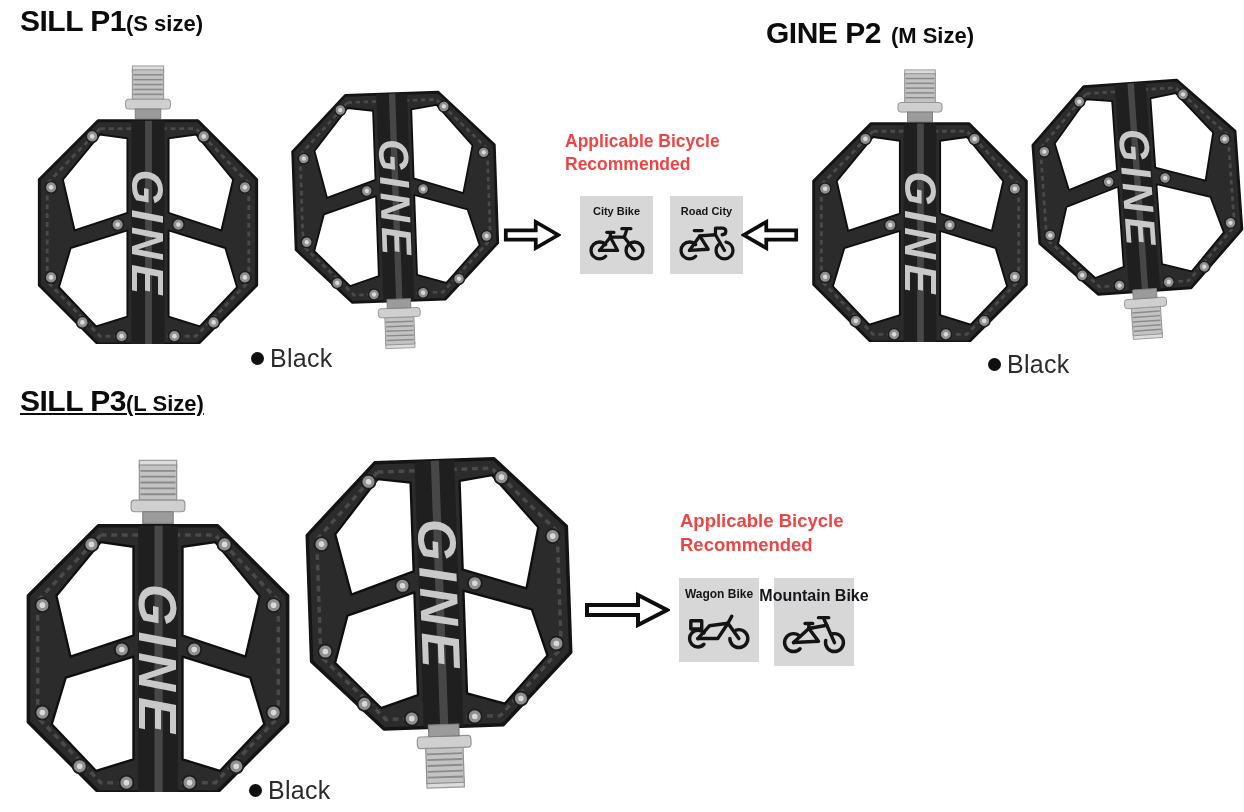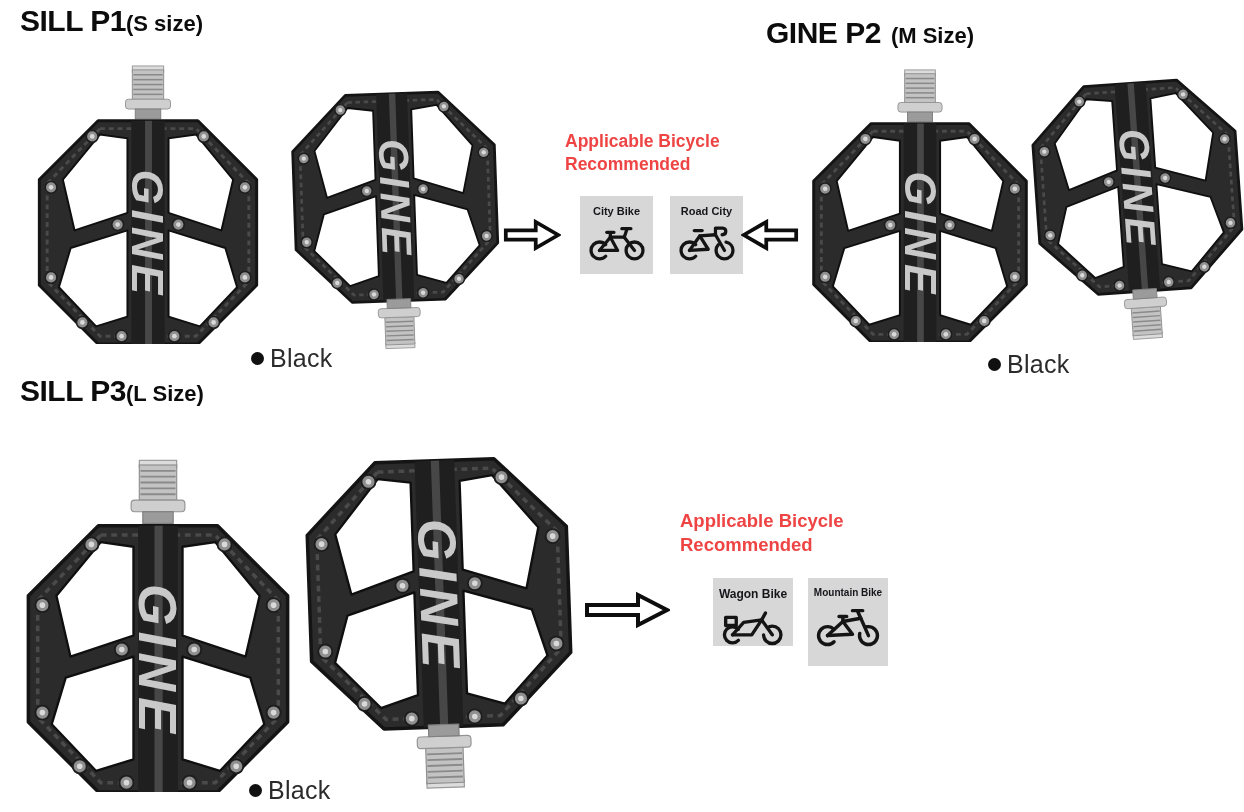--- a/index.html
+++ b/index.html
@@ -145,21 +145,21 @@
       <use href="#pedal-top"></use>
     </svg>
   <svg class="pedal" style="left:1034px;top:78px;width:210px;height:264px;transform:rotate(-4deg);" viewBox="0 0 230 286">
       <use href="#pedal-bottom"></use>
     </svg>
   <div class="color-label" style="left:988px;top:350px;">
     <span class="dot"></span>
     <span class="color-text">Black</span>
   </div>
 
-  <h2 class="title" style="left:20px;top:374px;">
+  <h2 class="title" style="left:20px;top:384px;text-decoration:underline;">
     <span class="t-main">SILL P3</span><span class="t-size">(L Size)</span>
   </h2>
   <svg class="pedal" style="left:12px;top:458px;width:292px;height:334px;" viewBox="0 0 230 286">
       <use href="#pedal-top"></use>
     </svg>
   <svg class="pedal" style="left:298px;top:456px;width:284px;height:334px;transform:rotate(-2deg);" viewBox="0 0 230 286">
       <use href="#pedal-bottom"></use>
     </svg>
   <div class="color-label" style="left:249px;top:776px;">
     <span class="dot"></span>
@@ -167,35 +167,35 @@
   </div>
 
   <div class="reco-heading" style="left:680px;top:509px;font-size:18.5px;">
     <div>Applicable Bicycle</div>
     <div>Recommended</div>
   </div>
   <svg class="arrow" style="left:584px;top:589px;width:86px;height:42px;" viewBox="0 0 86 40">
     <polygon class="arrow-poly" points="3,15 54,15 54,5 83,20 54,35 54,25 3,25"></polygon>
   </svg>
   <div class="tile-row" style="left:679px;top:578px;gap:15px;">
-    <div class="tile" style="width:80px;height:68px;margin-left:34px;">
+    <div class="tile" style="width:80px;height:84px;">
       <div class="tile-label" style="font-size:12px;">Wagon Bike</div>
       <svg class="bike-icon" style="width:64px;height:48px;" viewBox="0 0 100 66">
         <g class="bike-g">
           <rect x="6" y="20" width="17" height="13"></rect>
           <circle cx="17" cy="48" r="13" pathLength="100" stroke-dasharray="76 24" stroke-dashoffset="-12"></circle>
           <circle cx="81" cy="48" r="14" pathLength="100" stroke-dasharray="80 20" stroke-dashoffset="30"></circle>
           <path d="M17,48 L35,28 L64,24 L81,48"></path>
           <path d="M64,24 L48,48 L17,48"></path>
           <path d="M64,24 L70,13"></path>
         </g>
       </svg>
     </div>
     <div class="tile" style="width:80px;height:88px;">
-      <div class="tile-label" style="font-size:10px;">Mountain Bike</div>
+      <div class="tile-label" style="font-size:16px;">Mountain Bike</div>
       <svg class="bike-icon" style="width:64px;height:48px;" viewBox="0 0 100 66">
         <g class="bike-g">
           <circle cx="18" cy="48" r="14" pathLength="100" stroke-dasharray="76 24" stroke-dashoffset="-12"></circle>
           <circle cx="82" cy="48" r="14" pathLength="100" stroke-dasharray="82 18" stroke-dashoffset="28"></circle>
           <path d="M18,48 L42,26 L70,21 L82,48"></path>
           <path d="M42,26 L57,46 L18,48"></path>
           <path d="M70,21 L65,10 M57,9 L73,9"></path>
           <path d="M36,18 L48,18 M42,26 L42,18"></path>
         </g>
       </svg>

